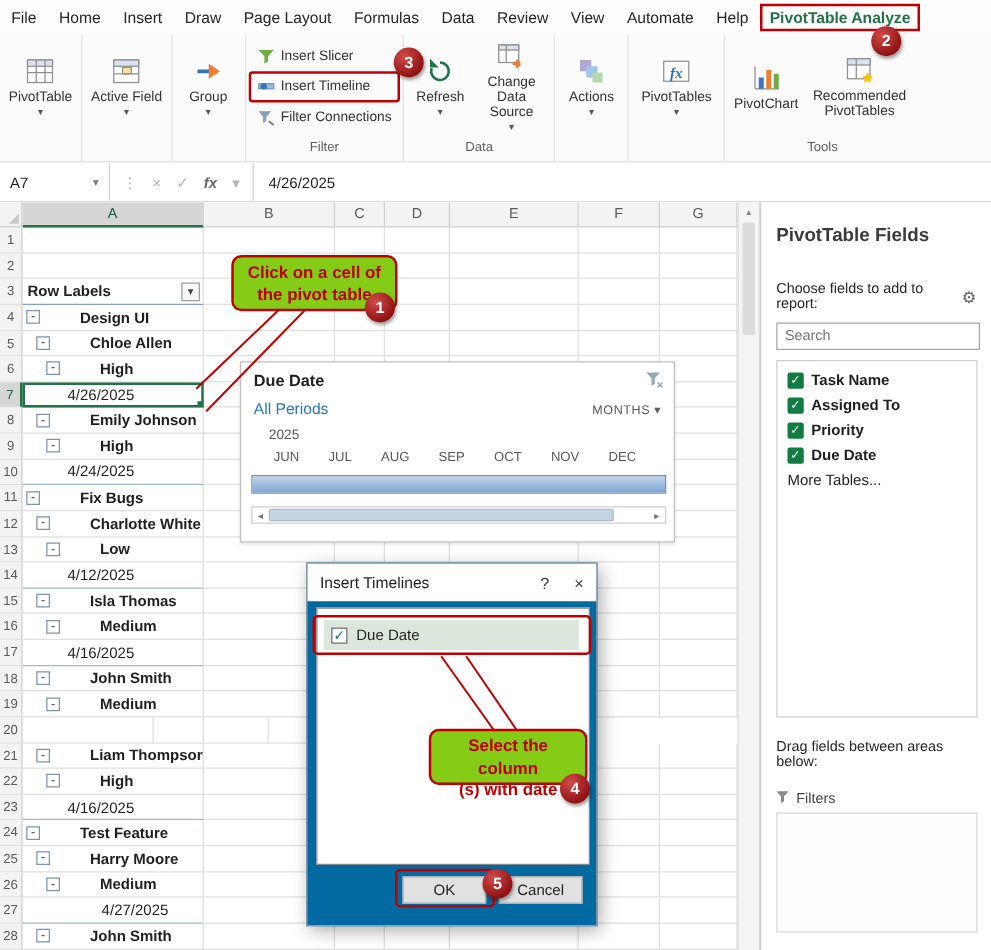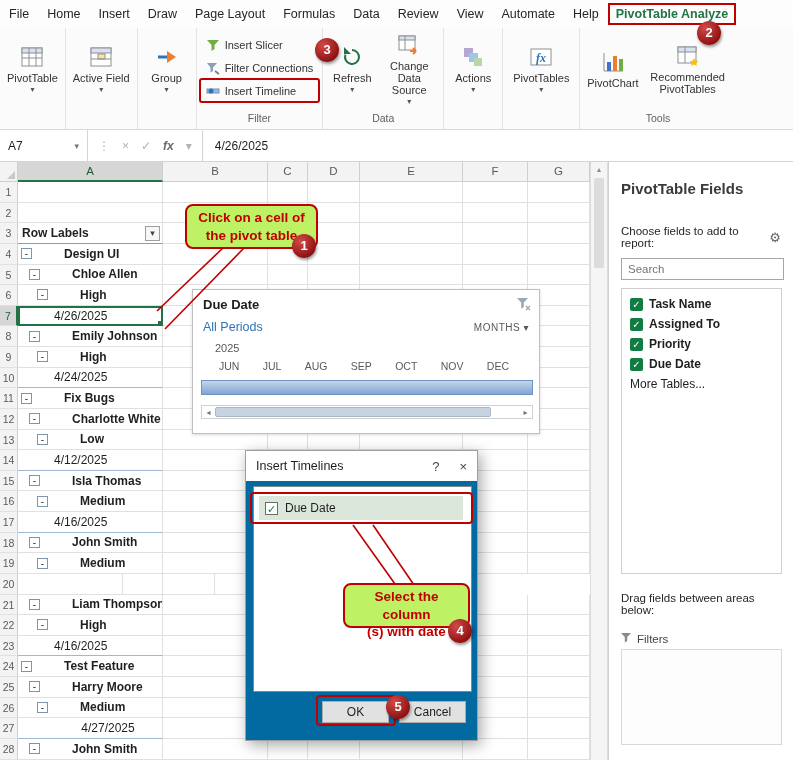--- a/index.html
+++ b/index.html
@@ -17,21 +17,21 @@
   .ribbon { position:absolute; left:0; top:28px; width:793px; height:102px;
             background:#fbfbfb; border-bottom:1px solid #d9d9d9; display:flex; }
   .rgroup { display:flex; flex-direction:column; border-right:1px solid #e4e4e4; padding:0 3px; }
   .rbtns { height:82px; display:flex; align-items:center; justify-content:center; }
   .glabel { height:18px; font-size:10.5px; color:#605e5c; text-align:center; line-height:16px; }
   .bigbtn { display:flex; flex-direction:column; align-items:center; justify-content:center;
             min-width:52px; height:78px; padding:2px 4px; border-radius:2px; text-align:center; }
   .blabel { font-size:11px; color:#333; line-height:12px; margin-top:3px; }
   .dd { font-size:8px; color:#555; line-height:8px; margin-top:2px; }
   .bicon svg { display:block; }
-  .smstack { display:flex; flex-direction:column; justify-content:flex-start; height:76px; padding:2px 0; }
+  .smstack { display:flex; flex-direction:column; justify-content:space-between; height:76px; padding:2px 0; }
   .smbtn { display:flex; align-items:center; gap:5px; font-size:11px; color:#333;
            height:23px; padding:0 6px; border-radius:2px; white-space:nowrap; }
   .smbtn.annot-outline { outline:2px solid #c00000; outline-offset:-1px; }
   .sicon svg { display:block; }
 
   
   .fbar { position:absolute; left:0; top:130px; width:793px; height:32px; background:#fff;
           border-bottom:1px solid #d4d4d4; display:flex; align-items:center; }
   .namebox { width:88px; height:100%; border-right:1px solid #d4d4d4; display:flex;
              align-items:center; padding:0 8px; font-size:12px; color:#1f1f1f; }
@@ -124,21 +124,21 @@
          font-size:11px; line-height:12px; text-align:center; }
   .drowlabel { font-size:12px; color:#1f1f1f; }
   .dbtn { position:absolute; top:250px; width:67px; height:22px; background:#e1e1e1;
           border:1px solid #adadad; font-size:12px; font-family:"Liberation Sans", sans-serif; color:#1f1f1f; }
   .dok { left:76px; } .dcancel { left:153px; }
 
   
   .annot { position:absolute; border:2.5px solid #c00000; border-radius:4px; z-index:25; pointer-events:none; }
   .annot-field { left:4px; top:41px; width:223px; height:32px; }
   .annot-ok { left:70px; top:244px; width:80px; height:31px; }
-  .callout { position:absolute; border:2.5px solid #c00000; border-radius:8px; background:#bef264;
+  .callout { position:absolute; border:2.5px solid #c00000; border-radius:8px; background:#84cc16;
              color:#c00000; font-weight:bold; font-size:13.5px; text-align:center; line-height:1.3;
              padding:3px 6px; z-index:30; }
   #callout1 { left:185px; top:204px; width:133px; height:45px; }
   #callout4 { left:343px; top:583px; width:127px; height:45px; }
   .badge { position:absolute; width:24px; height:24px; border-radius:50%; color:#fff; font-weight:bold;
            font-size:13px; text-align:center; line-height:24px; z-index:35;
            background:radial-gradient(circle at 35% 30%, #d24a4a, #8c0f0f 75%);
            box-shadow:1px 2px 3px rgba(0,0,0,.4); }
   .overlay { position:absolute; left:0; top:0; width:793px; height:760px; z-index:28; pointer-events:none; }
 </style>
@@ -218,37 +218,37 @@
     <div class="rbtns">
       <div class="smstack">
         <div class="smbtn">
           <span class="sicon">
             <svg width="14" height="14">
                 <path d="M1 2h12l-4.5 5v4l-3 2V7z" fill="#70ad47"></path>
               </svg>
           </span>
           <span>Insert Slicer</span>
         </div>
+        <div class="smbtn annot-outline">
+          <span class="sicon">
+            <svg width="14" height="14">
+                <rect x="1" y="5" width="12" height="4" fill="#9db8d9" stroke="#6f94c2"></rect>
+                <circle cx="5" cy="7" r="2.5" fill="#2e75b6"></circle>
+              </svg>
+          </span>
+          <span>Insert Timeline</span>
+        </div>
         <div class="smbtn">
           <span class="sicon">
             <svg width="14" height="14">
                 <path d="M1 2h10l-4 4.5v3.5l-2.5 1.5V6.5z" fill="#8aa0b8"></path>
                 <path d="M9 10l4 3" stroke="#7a7a7a" stroke-width="1.6"></path>
               </svg>
           </span>
           <span>Filter Connections</span>
-        </div>
-        <div class="smbtn annot-outline">
-          <span class="sicon">
-            <svg width="14" height="14">
-                <rect x="1" y="5" width="12" height="4" fill="#9db8d9" stroke="#6f94c2"></rect>
-                <circle cx="5" cy="7" r="2.5" fill="#2e75b6"></circle>
-              </svg>
-          </span>
-          <span>Insert Timeline</span>
         </div>
       </div>
     </div>
     <div class="glabel">Filter</div>
   </div>
 
   <div class="rgroup">
     <div class="rbtns">
       <div class="bigbtn">
         <span class="bicon">

